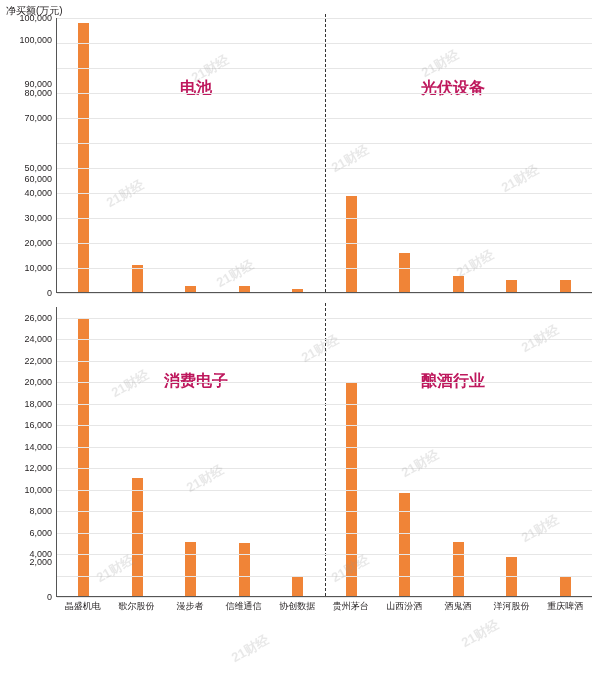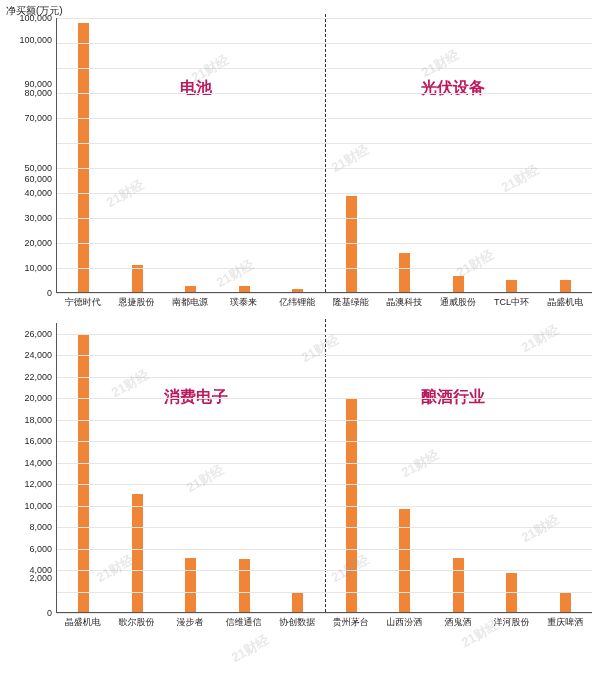--- a/index.html
+++ b/index.html
@@ -179,32 +179,20 @@
         <div class="gridline" style="top: 100px;"></div>
         <div class="ytick-label" style="top: 100px;">70,000</div>
         <div class="gridline" style="top: 75px;"></div>
         <div class="ytick-label" style="top: 75px;">80,000</div>
         <div class="gridline" style="top: 50px;"></div>
         <div class="ytick-label" style="top: 66px;">90,000</div>
         <div class="gridline" style="top: 25px;"></div>
         <div class="ytick-label" style="top: 22px;">100,000</div>
         <div class="gridline" style="top: 0px;"></div>
         <div class="ytick-label" style="top: 0px;">100,000</div>
-      </div>
-    <div class="xlabels" id="xlab-top">
-        <div class="xlabel">宁德时代</div>
-        <div class="xlabel">恩捷股份</div>
-        <div class="xlabel">南都电源</div>
-        <div class="xlabel">璞泰来</div>
-        <div class="xlabel">亿纬锂能</div>
-        <div class="xlabel">隆基绿能</div>
-        <div class="xlabel">晶澳科技</div>
-        <div class="xlabel">通威股份</div>
-        <div class="xlabel">TCL中环</div>
-        <div class="xlabel">晶盛机电</div>
       </div>
   </div>
 
   <div class="chart-block" style="margin-top:14px;">
     <div class="plot" id="plot-bot" style="height:290px;">
       <div class="divider" id="div-bot" style="left: 50%;"></div>
       <div class="sector-label" id="sec-bot-0" style="left: 26%; top: 22%; transform: translateX(-50%);">消费电子</div>
       <div class="sector-label" id="sec-bot-1" style="left: 74%; top: 22%; transform: translateX(-50%);">酿酒行业</div>
       <div class="bars" id="bars-bot">
           <div class="bar-slot">

